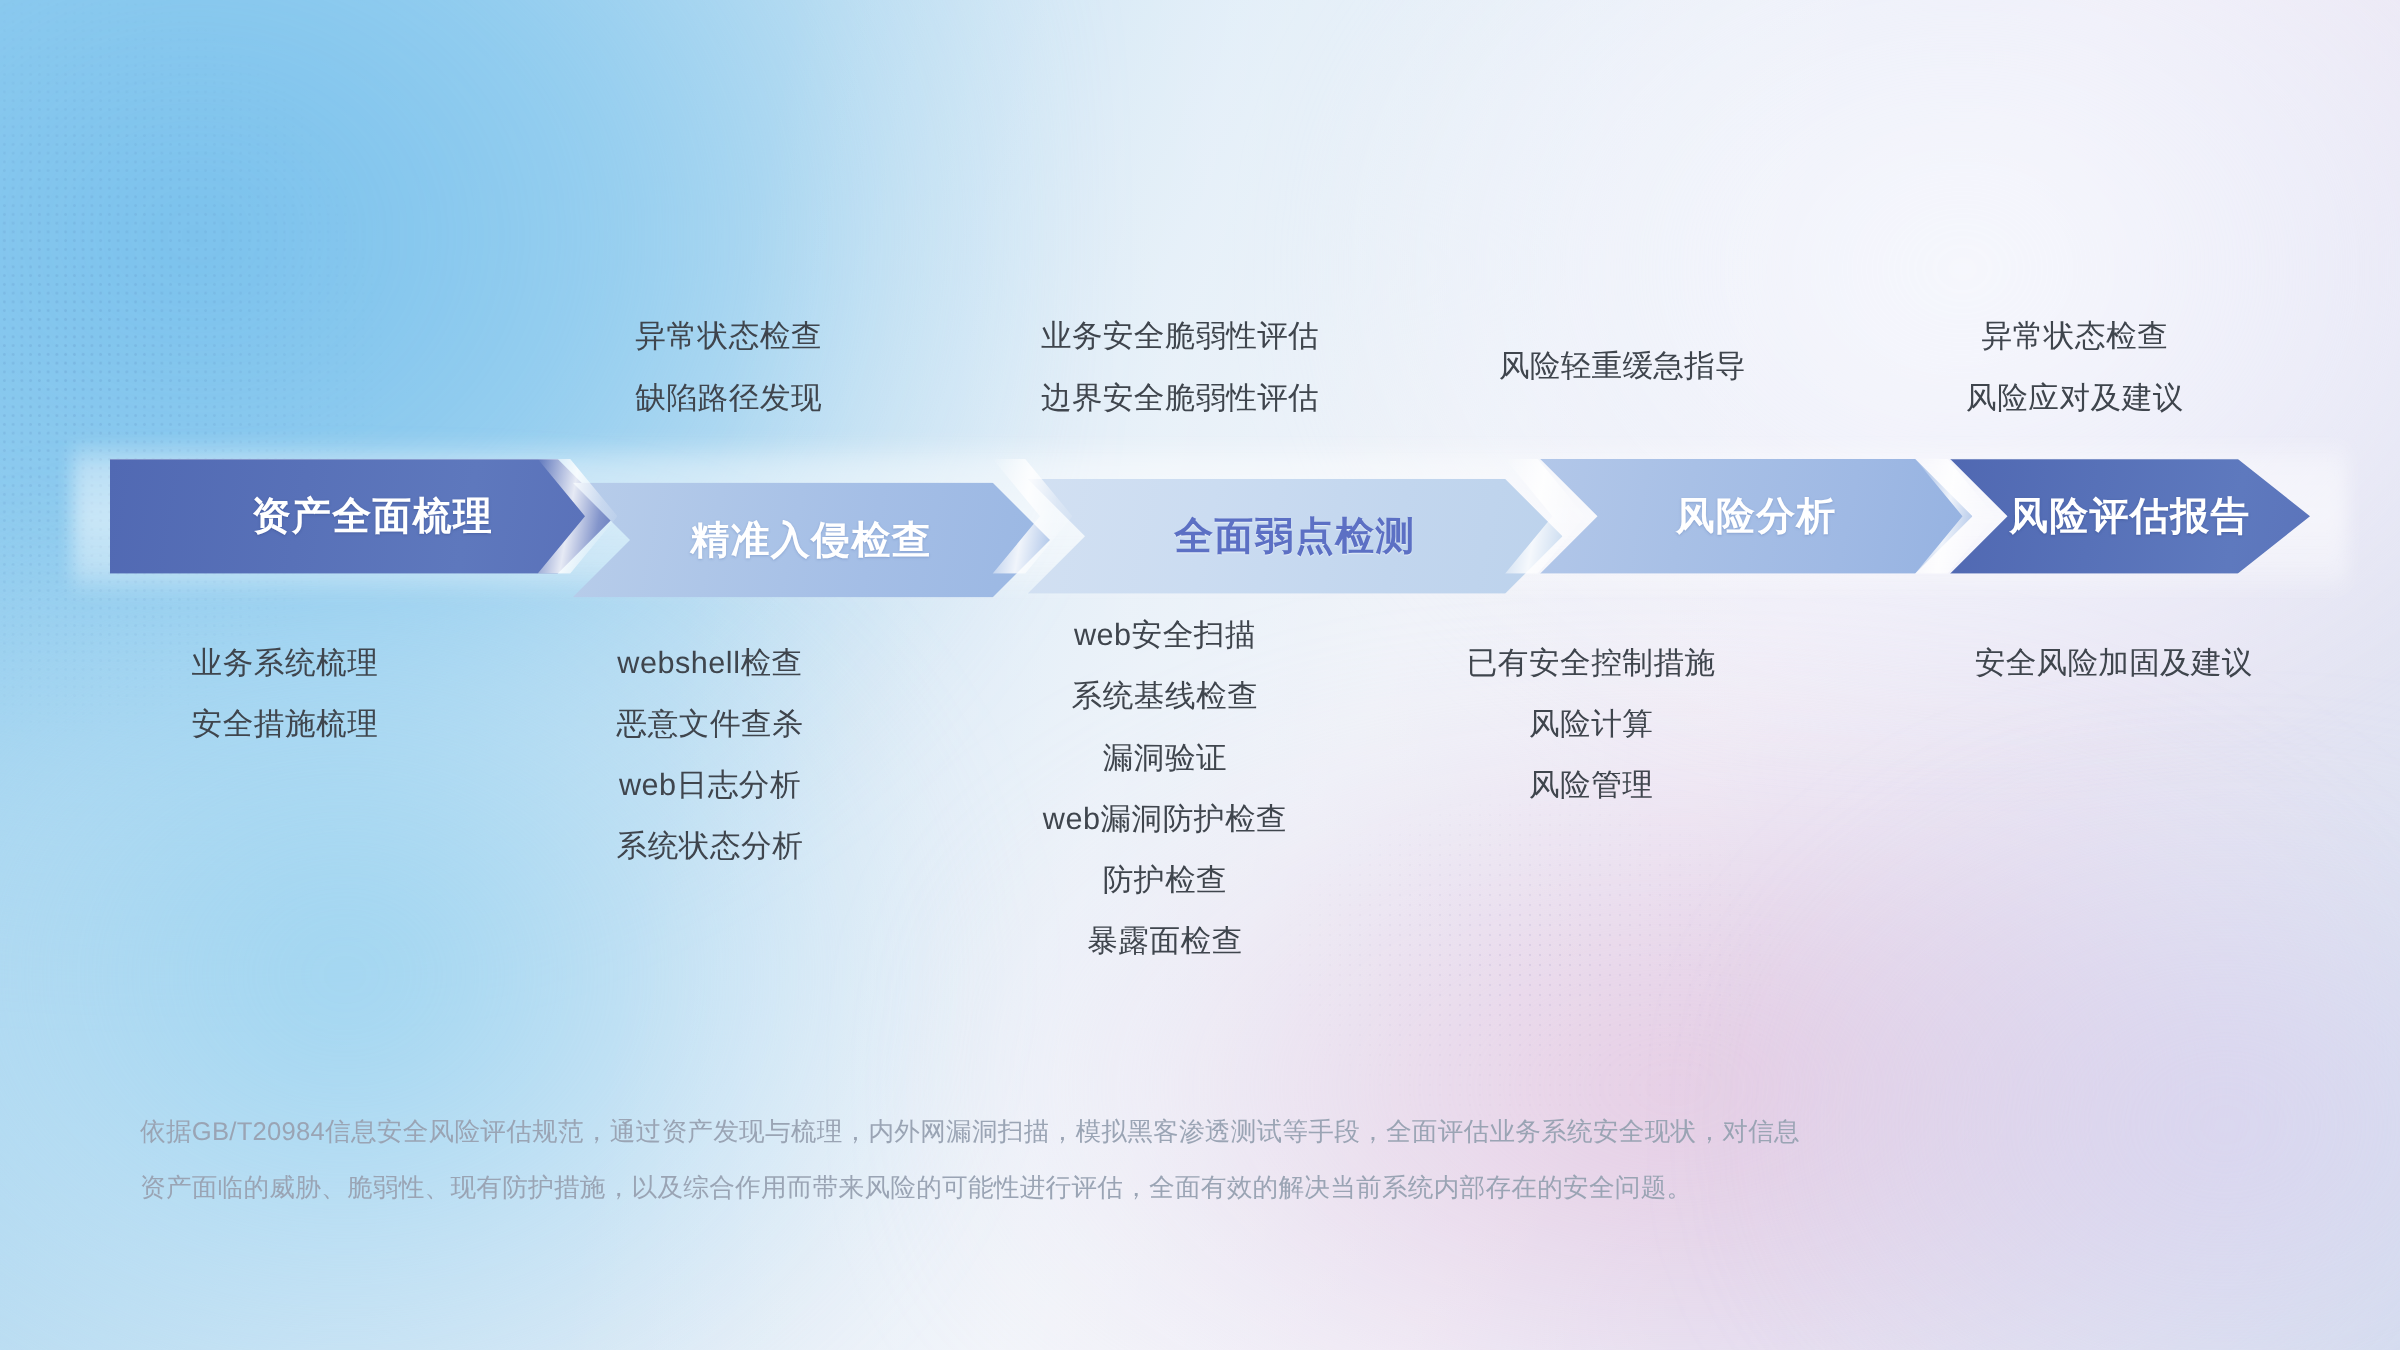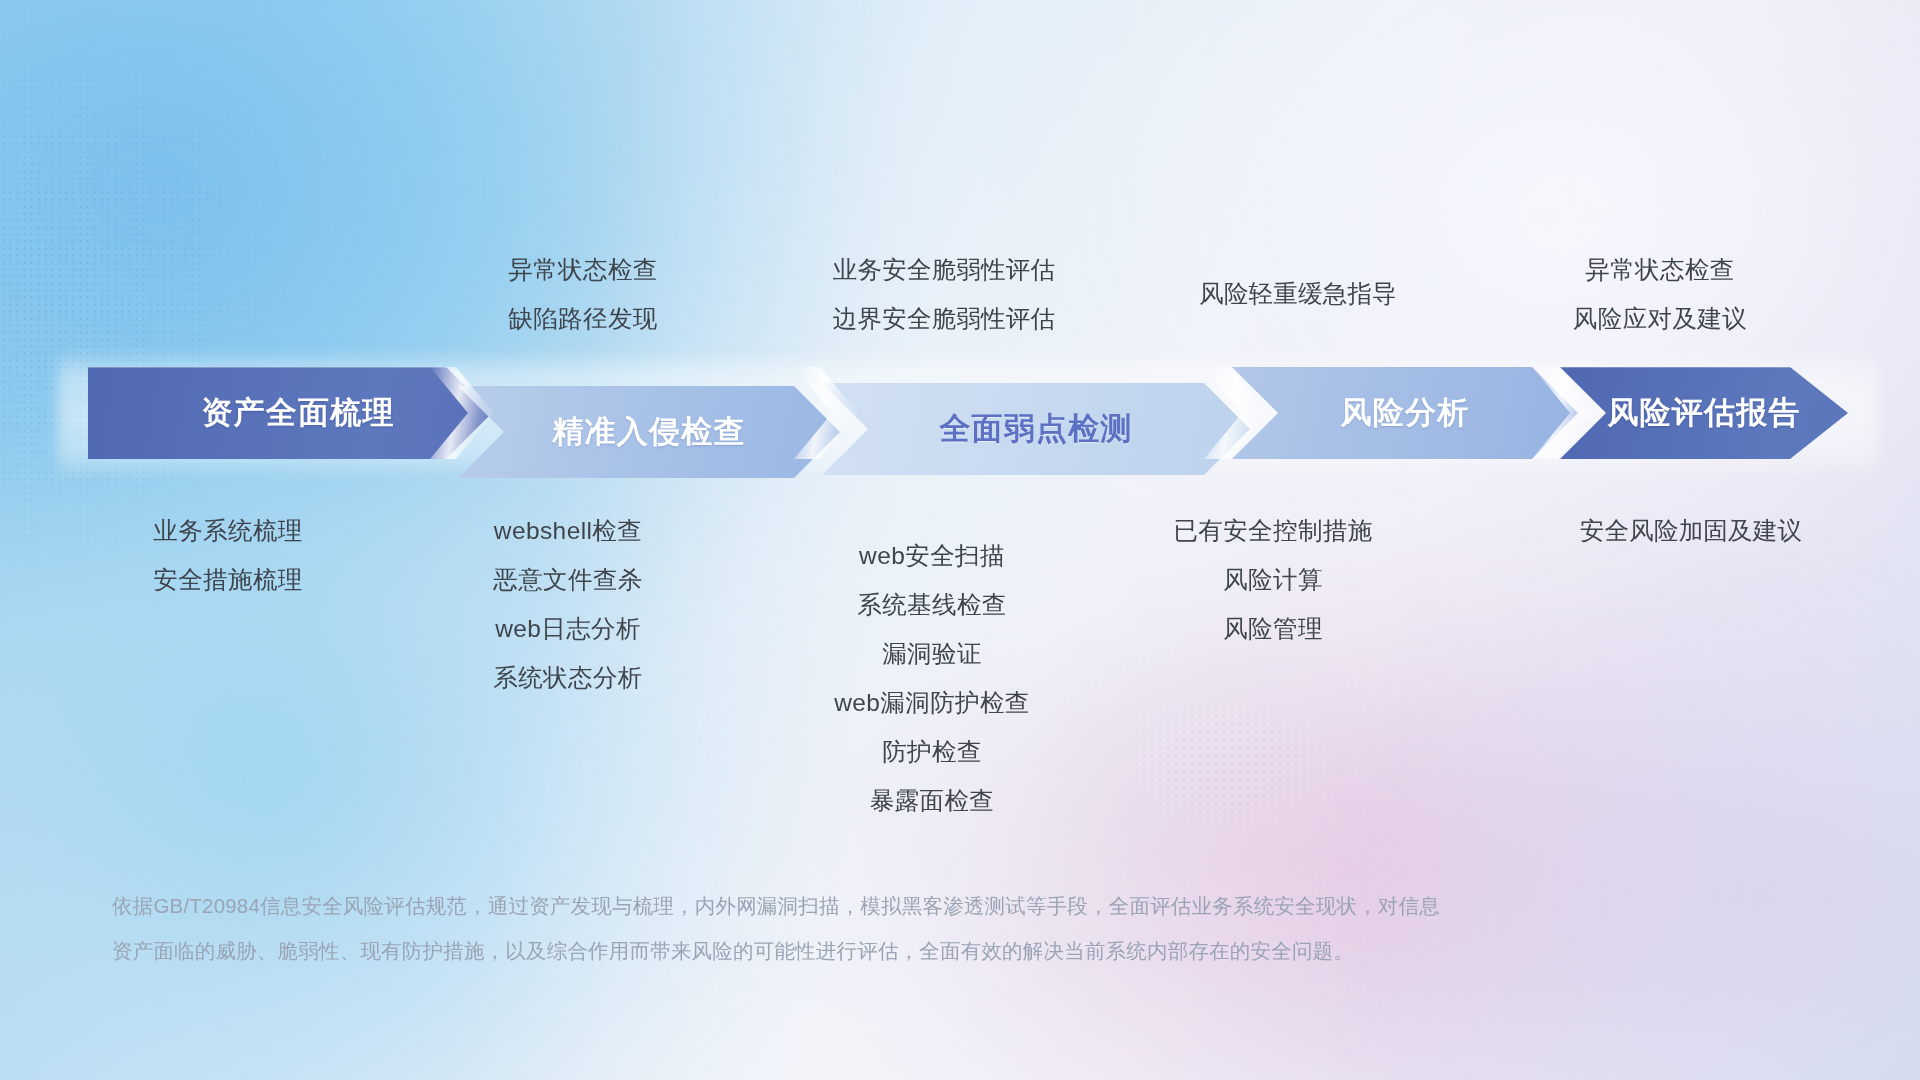--- a/index.html
+++ b/index.html
@@ -233,21 +233,21 @@
     <div class="bottext">安全措施梳理</div>
   </div>
 
   <div class="col" style="left:568px;top:506px;">
     <div class="bottext">webshell检查</div>
     <div class="bottext">恶意文件查杀</div>
     <div class="bottext">web日志分析</div>
     <div class="bottext">系统状态分析</div>
   </div>
 
-  <div class="col" style="left:932px;top:531px;">
+  <div class="col" style="left:932px;top:484px;">
     <div class="bottext">web安全扫描</div>
     <div class="bottext">系统基线检查</div>
     <div class="bottext">漏洞验证</div>
     <div class="bottext">web漏洞防护检查</div>
     <div class="bottext">防护检查</div>
     <div class="bottext">暴露面检查</div>
   </div>
 
   <div class="col" style="left:1273px;top:506px;">
     <div class="bottext">已有安全控制措施</div>

